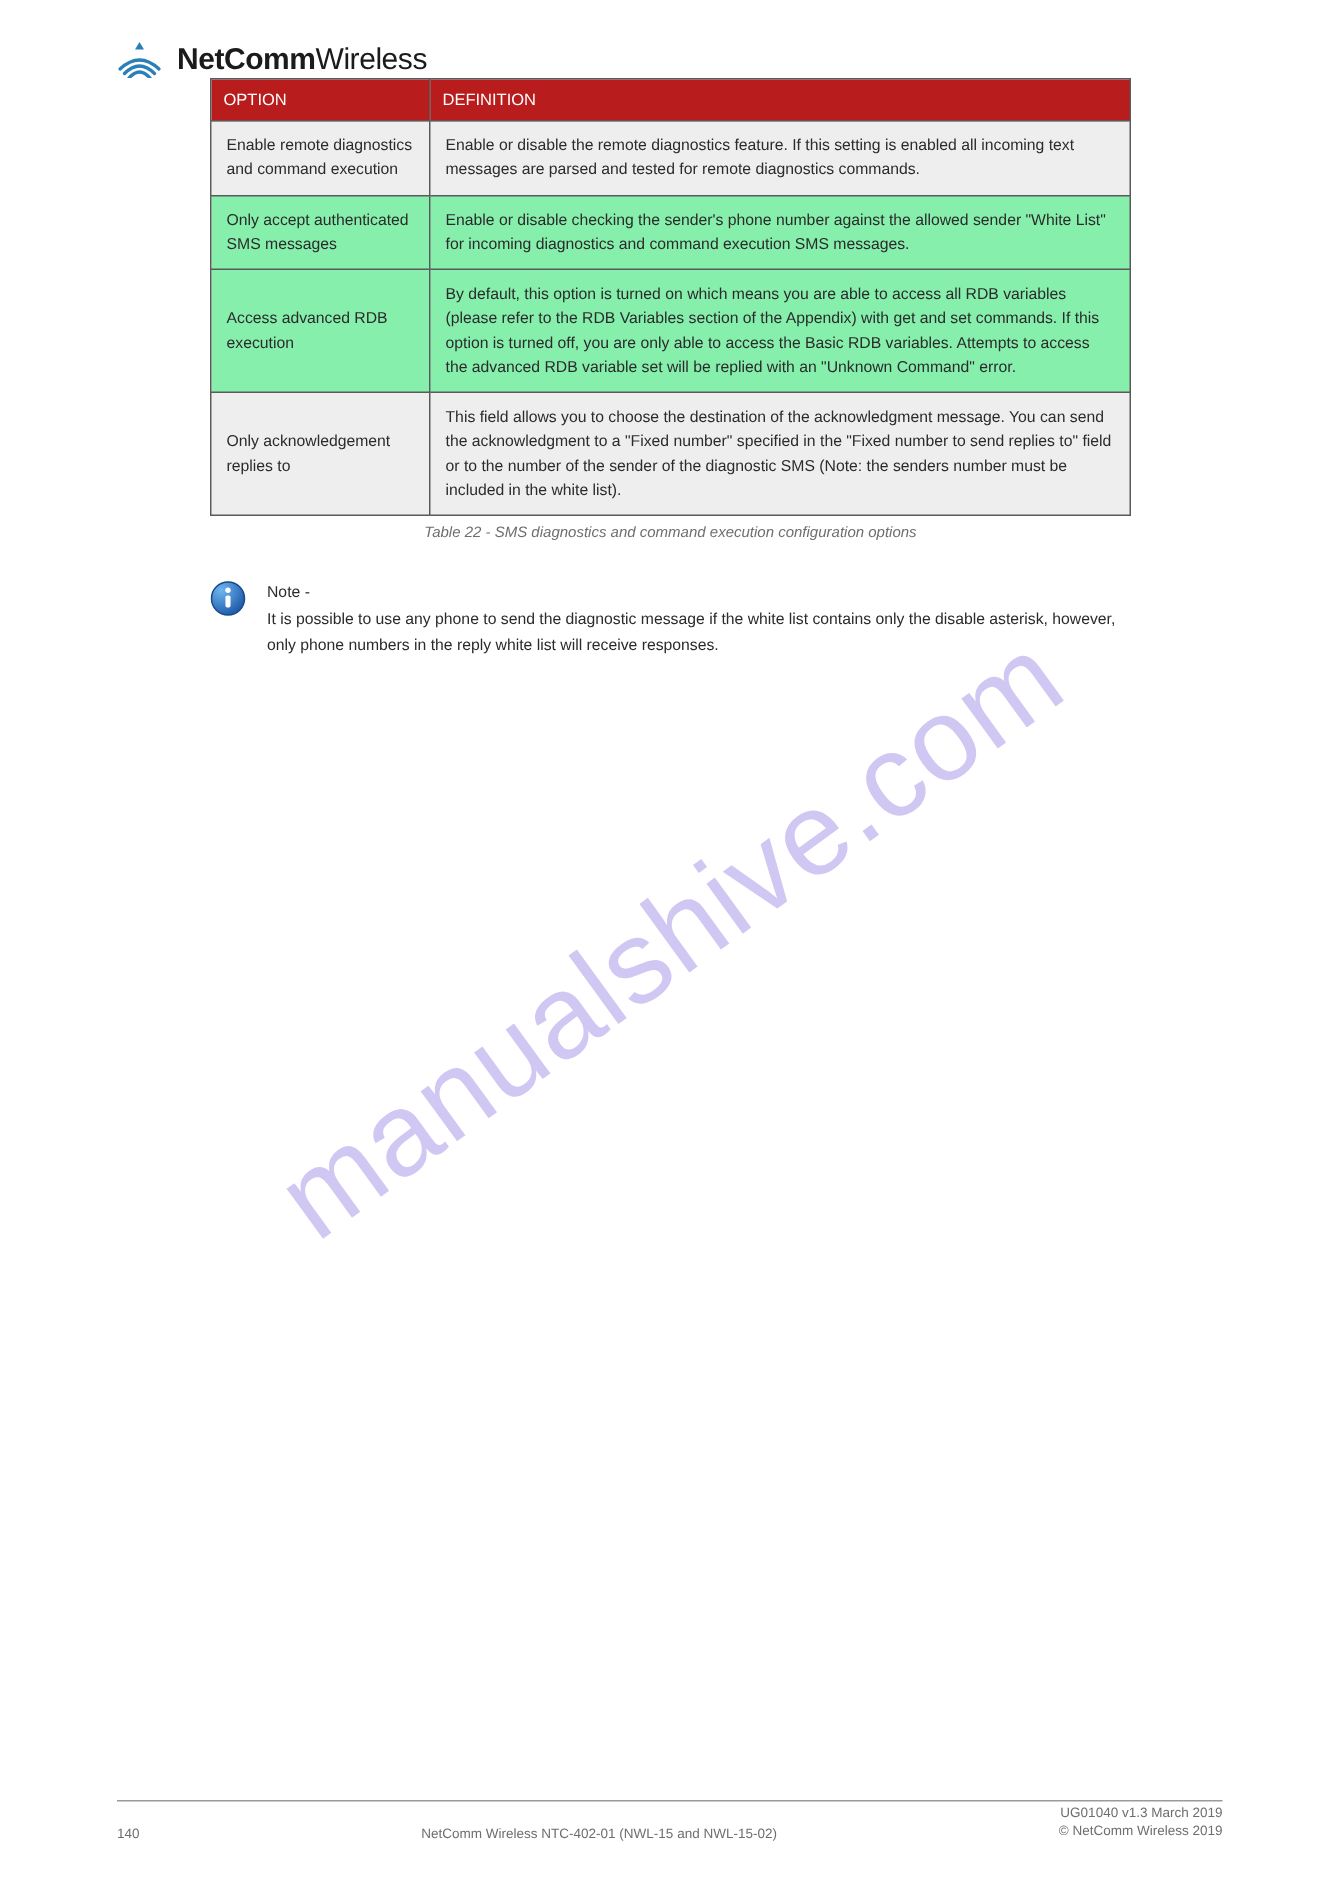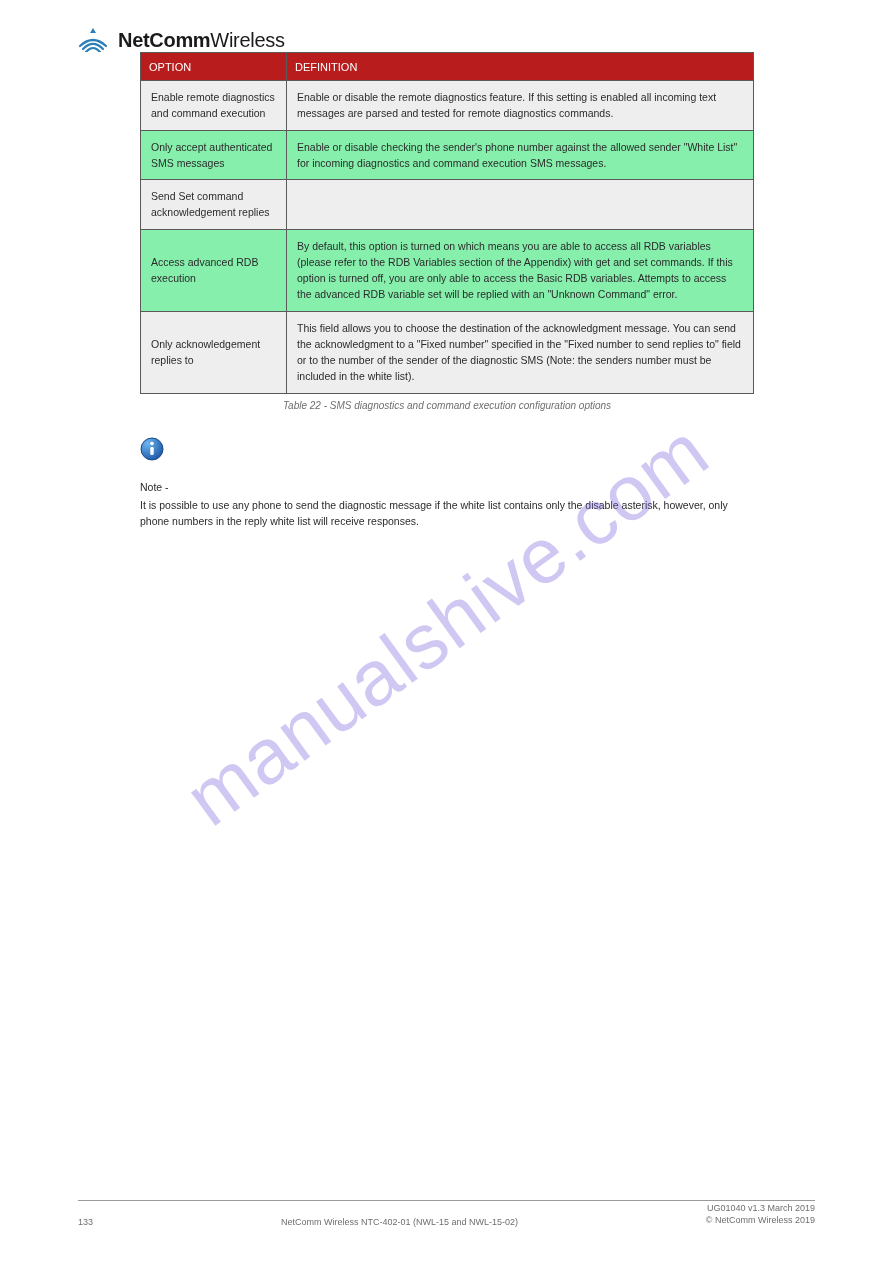--- a/index.html
+++ b/index.html
@@ -18,21 +18,21 @@
   .tbl { width: 614px; margin-left: 62px; border: 1px solid #5a5a5a; border-collapse: collapse; table-layout: fixed; }
   .tbl th, .tbl td { border: 1px solid #5a5a5a; vertical-align: middle; }
   .tbl th { background: #b91c1c; color: #fff; font-weight: 400; font-size: 11px; text-align: left; padding: 6px 8px; height: 28px; }
   .tbl .col-opt { width: 146px; }
   .tbl td { font-size: 10.5px; line-height: 1.55; padding: 8px 10px; }
   .tbl td.opt { font-size: 10.5px; }
   .tbl tr.shade td { background: #eeeeee; }
   .tbl tr.clear td { background: #86efac; }
   .caption { font-size: 10px; color: #6e6e6e; font-style: italic; text-align: center; width: 614px; margin: 6px 0 0 62px; }
 
-  .note-row { display: flex; gap: 14px; margin: 26px 0 0 62px; width: 614px; align-items: flex-start; flex-direction: column; }
+  .note-row { display: flex; gap: 14px; margin: 26px 0 0 62px; width: 614px; align-items: flex-start; }
   .note-icon { flex: 0 0 auto; }
   .note-body { font-size: 10.5px; line-height: 1.55; }
   .note-body .note-label { display: block; margin-bottom: 2px; }
 
   
   .wm { position: absolute; left: 50%; top: 50%; transform: translate(-50%,-58%) rotate(-36deg); font-size: 78px; font-weight: 500; color: rgba(120,95,220,0.35); letter-spacing: 1px; pointer-events: none; user-select: none; white-space: nowrap; z-index: 5; }
 
   
   .footer-rule { position: absolute; left: 78px; right: 78px; bottom: 62px; height: 0; border-top: 1px solid #9a9a9a; }
   .footer { position: absolute; left: 78px; right: 78px; bottom: 36px; display: flex; justify-content: space-between; align-items: flex-end; font-size: 9px; color: #6e6e6e; }
@@ -73,24 +73,20 @@
     </thead>
     <tbody>
       <tr class="shade">
         <td class="opt">Enable remote diagnostics and command execution</td>
         <td>Enable or disable the remote diagnostics feature. If this setting is enabled all incoming text messages are parsed and tested for remote diagnostics commands.</td>
       </tr>
       <tr class="clear">
         <td class="opt">Only accept authenticated SMS messages</td>
         <td>Enable or disable checking the sender's phone number against the allowed sender "White List" for incoming diagnostics and command execution SMS messages.</td>
       </tr>
-      <tr class="shade">
-        <td class="opt">Send Set command acknowledgement replies</td>
-        <td></td>
-      </tr>
       <tr class="clear">
         <td class="opt">Access advanced RDB execution</td>
         <td>By default, this option is turned on which means you are able to access all RDB variables (please refer to the RDB Variables section of the Appendix) with get and set commands. If this option is turned off, you are only able to access the Basic RDB variables. Attempts to access the advanced RDB variable set will be replied with an "Unknown Command" error.</td>
       </tr>
       <tr class="shade">
         <td class="opt">Only acknowledgement replies to</td>
         <td>This field allows you to choose the destination of the acknowledgment message. You can send the acknowledgment to a "Fixed number" specified in the "Fixed number to send replies to" field or to the number of the sender of the diagnostic SMS (Note: the senders number must be included in the white list).</td>
       </tr>
     </tbody>
   </table>
@@ -114,21 +110,21 @@
     <div class="note-body">
       <span class="note-label">Note -</span>
       <span>It is possible to use any phone to send the diagnostic message if the white list contains only the disable asterisk, however, only phone numbers in the reply white list will receive responses.</span>
     </div>
   </div>
 
   <div class="wm">manualshive.com</div>
 
   <div class="footer-rule"></div>
   <div class="footer">
-    <div>133</div>
+    <div>140</div>
     <div>NetComm Wireless NTC-402-01 (NWL-15 and NWL-15-02)</div>
     <div class="right">
       <div>UG01040 v1.3 March 2019</div>
       <div>© NetComm Wireless 2019</div>
     </div>
   </div>
 
 </div>
 
 </body></html>

